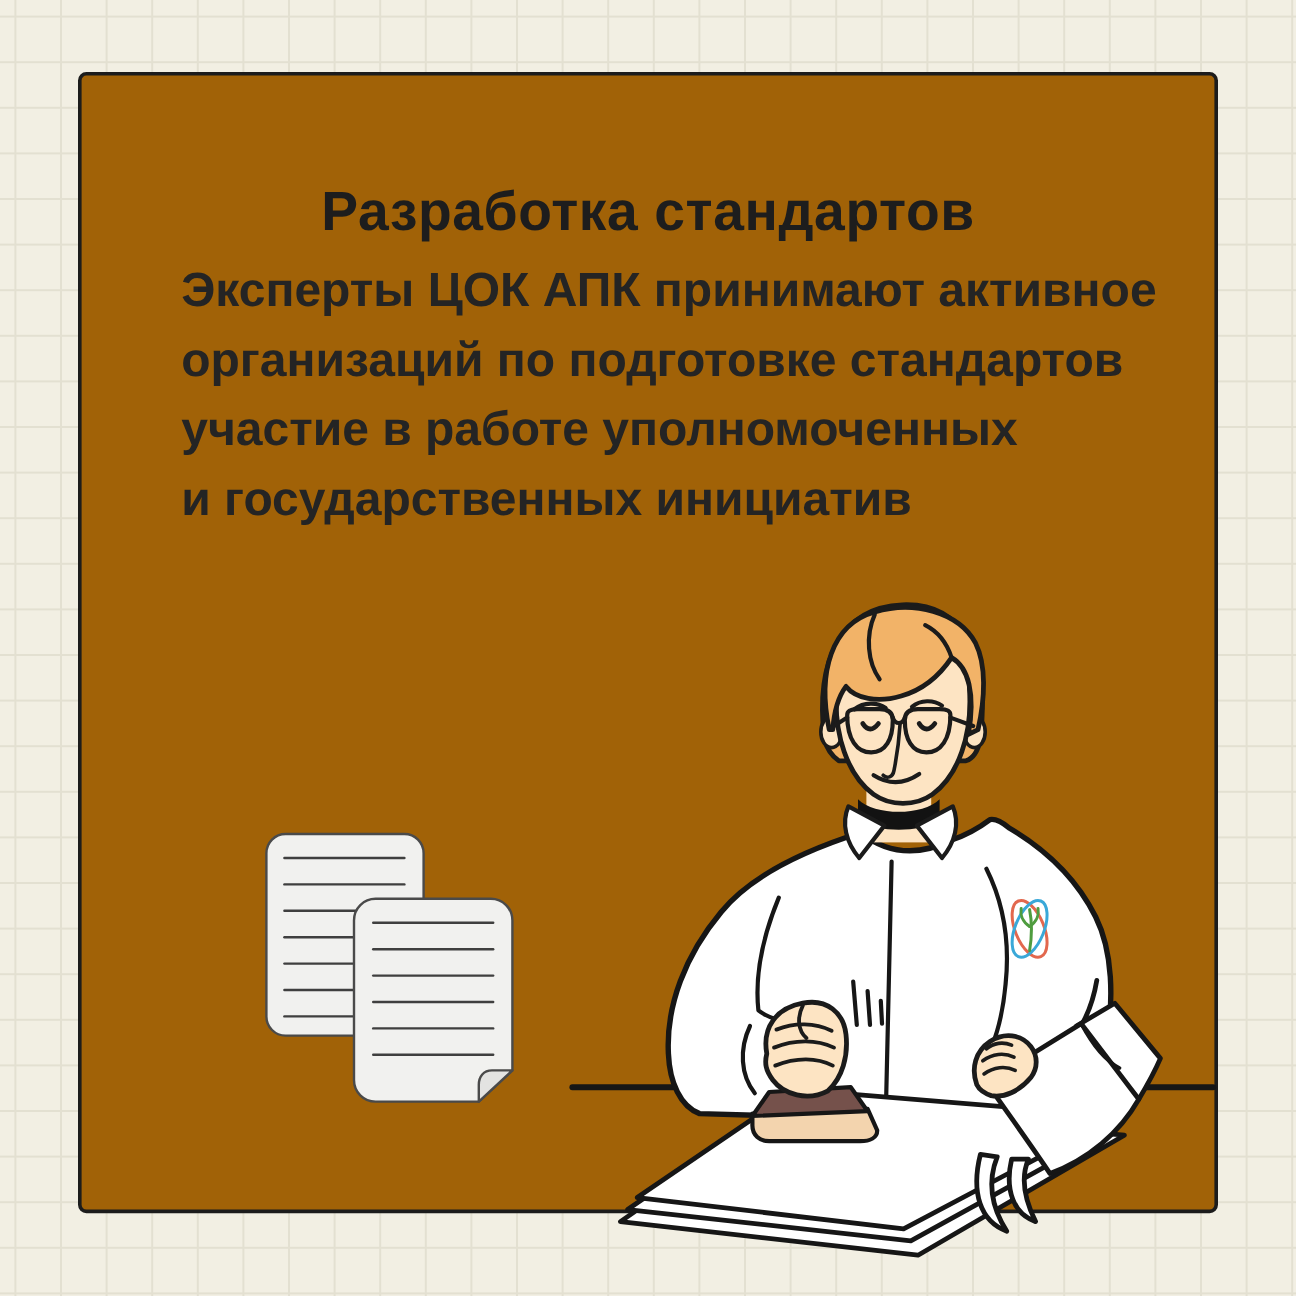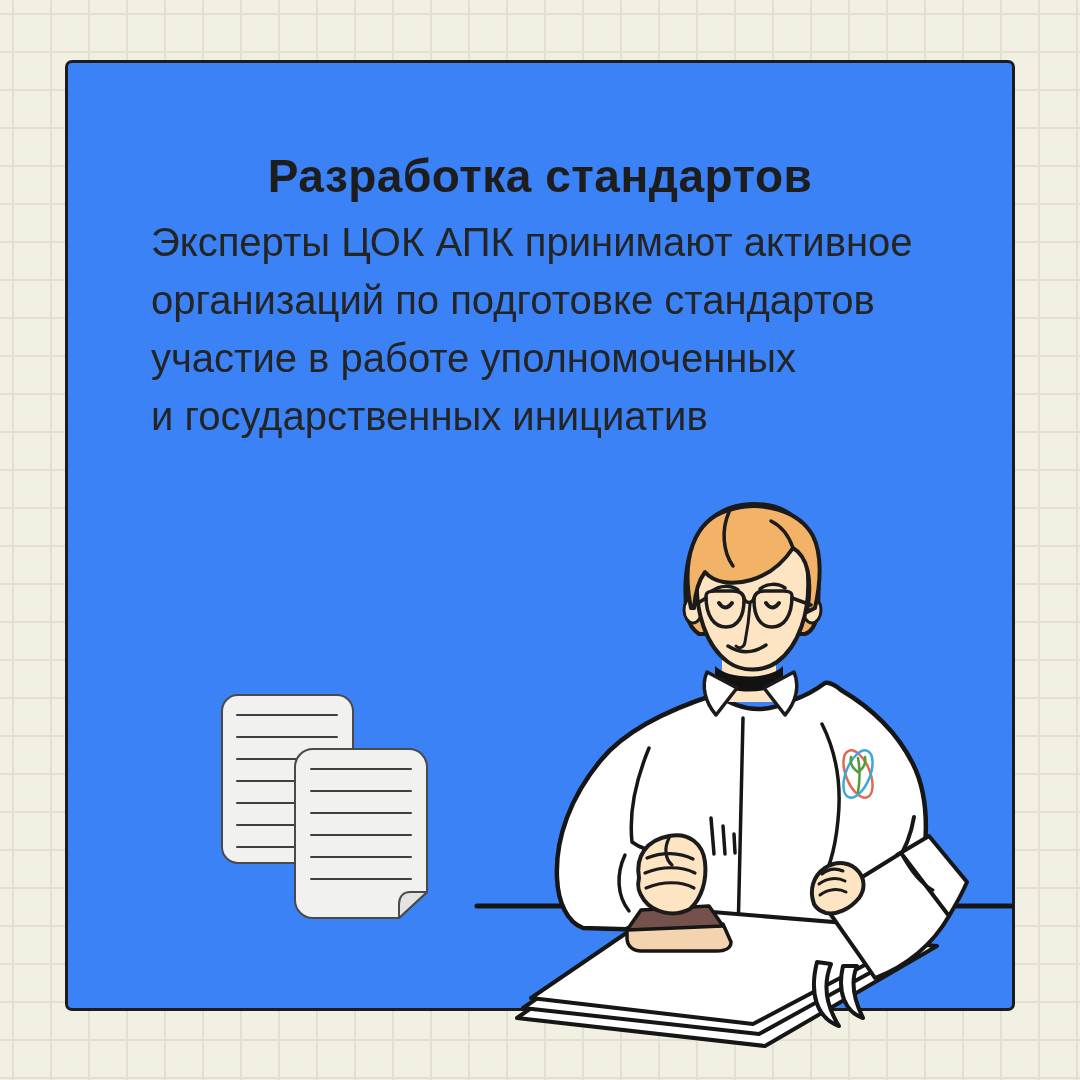--- a/index.html
+++ b/index.html
@@ -8,31 +8,31 @@
     background-color:#f2efe3;
     background-image:
       linear-gradient(#e3e0d1 2px, transparent 2px),
       linear-gradient(90deg, #e3e0d1 2px, transparent 2px);
     background-size:38px 38px;
     background-position:12px 13px;
     font-family:"Liberation Sans", sans-serif;
   }
   .card{
     position:absolute;left:65px;top:60px;width:950px;height:951px;
-    box-sizing:border-box;background:#3b82f6;
+    box-sizing:border-box;background:#a16207;
     border:3px solid #1c1c1c;border-radius:7px;
   }
   .title{
     position:absolute;top:56px;left:0;right:0;text-align:center;
     font-weight:700;font-size:46px;line-height:1.15;color:#1d1d1d;
     letter-spacing:.5px;
   }
   .bodytext{
     position:absolute;left:83px;top:150px;width:820px;
-    font-weight:400;font-size:40px;line-height:58px;color:#242424;
+    font-weight:700;font-size:40px;line-height:58px;color:#242424;
   }
   .bodytext span{display:block;}
   .illu{
     position:absolute;left:65px;top:60px;width:950px;height:990px;
     z-index:2;pointer-events:none;
   }
 </style>
 </head>
 <body>
 

